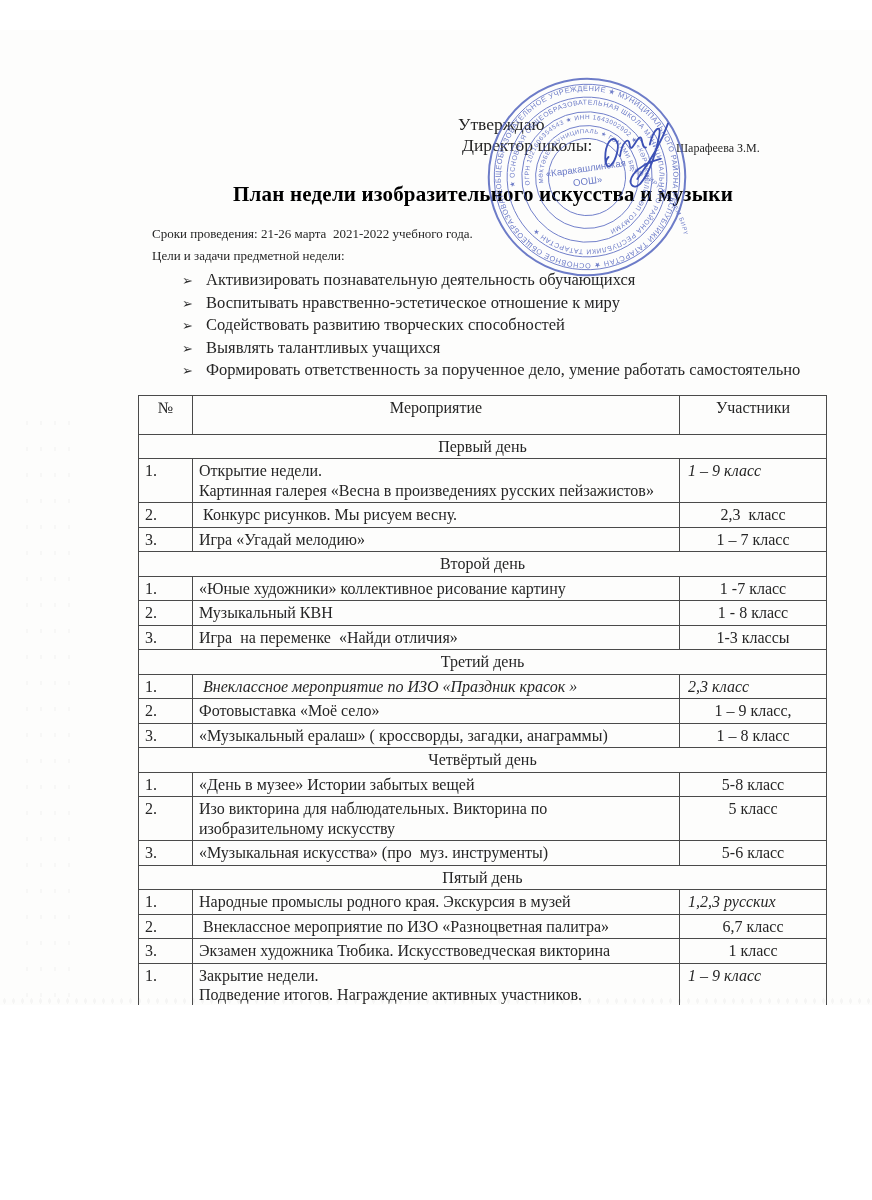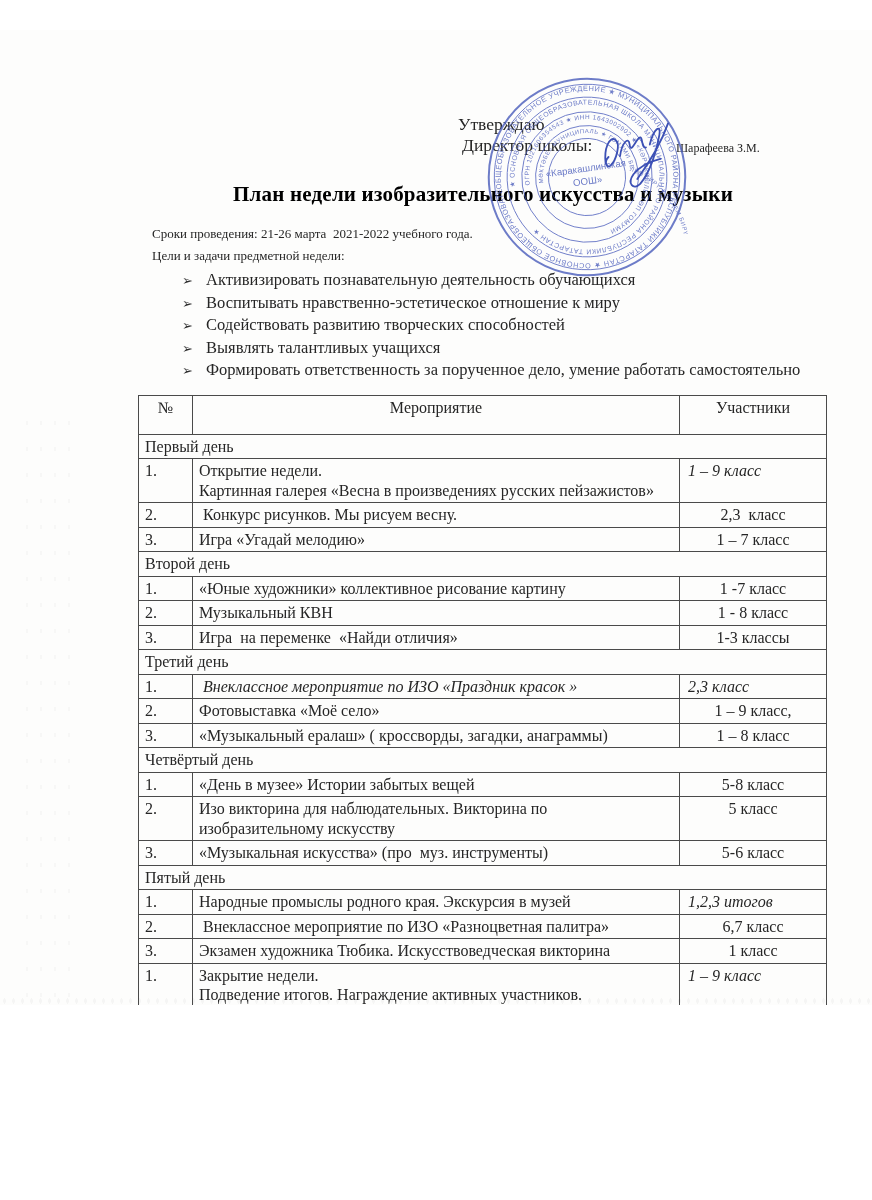--- a/index.html
+++ b/index.html
@@ -56,21 +56,21 @@
   table.schedule td,table.schedule th{
     border:1px solid #4a4a4a;
     vertical-align:top;
     padding:2px 6px;
     line-height:19.5px;
   }
   th.col-h{font-weight:normal;text-align:center;height:34px;padding-top:5px;}
   .col-num-w{width:54px;}
   .col-event-w{width:487px;}
   .col-part-w{width:147px;}
-  td.section-cell{padding:1px 4px;height:18px;}
+  td.section-cell{text-align:center;padding:1px 4px;height:18px;}
   td.col-num{padding-left:8px;}
   td.col-event{padding-left:12px;white-space:pre-wrap;}
   td.col-event.italic{font-style:italic;}
   td.col-part{text-align:center;white-space:pre-wrap;}
   td.col-part.left{text-align:left;padding-left:8px;font-style:italic;}
 </style>
 </head>
 <body>
 
 <div class="page">
@@ -214,21 +214,21 @@
             <td class="col-num">3.</td>
             <td class="col-event">«Музыкальная искусства» (про  муз. инструменты)</td>
             <td class="col-part">5-6 класс</td>
           </tr>
           <tr>
             <td colspan="3" class="section-cell">Пятый день</td>
           </tr>
           <tr>
             <td class="col-num">1.</td>
             <td class="col-event">Народные промыслы родного края. Экскурсия в музей</td>
-            <td class="col-part left">1,2,3 итогов</td>
+            <td class="col-part left">1,2,3 русских</td>
           </tr>
           <tr>
             <td class="col-num">2.</td>
             <td class="col-event"> Внеклассное мероприятие по ИЗО «Разноцветная палитра»</td>
             <td class="col-part">6,7 класс</td>
           </tr>
           <tr>
             <td class="col-num">3.</td>
             <td class="col-event">Экзамен художника Тюбика. Искусствоведческая викторина</td>
             <td class="col-part">1 класс</td>

